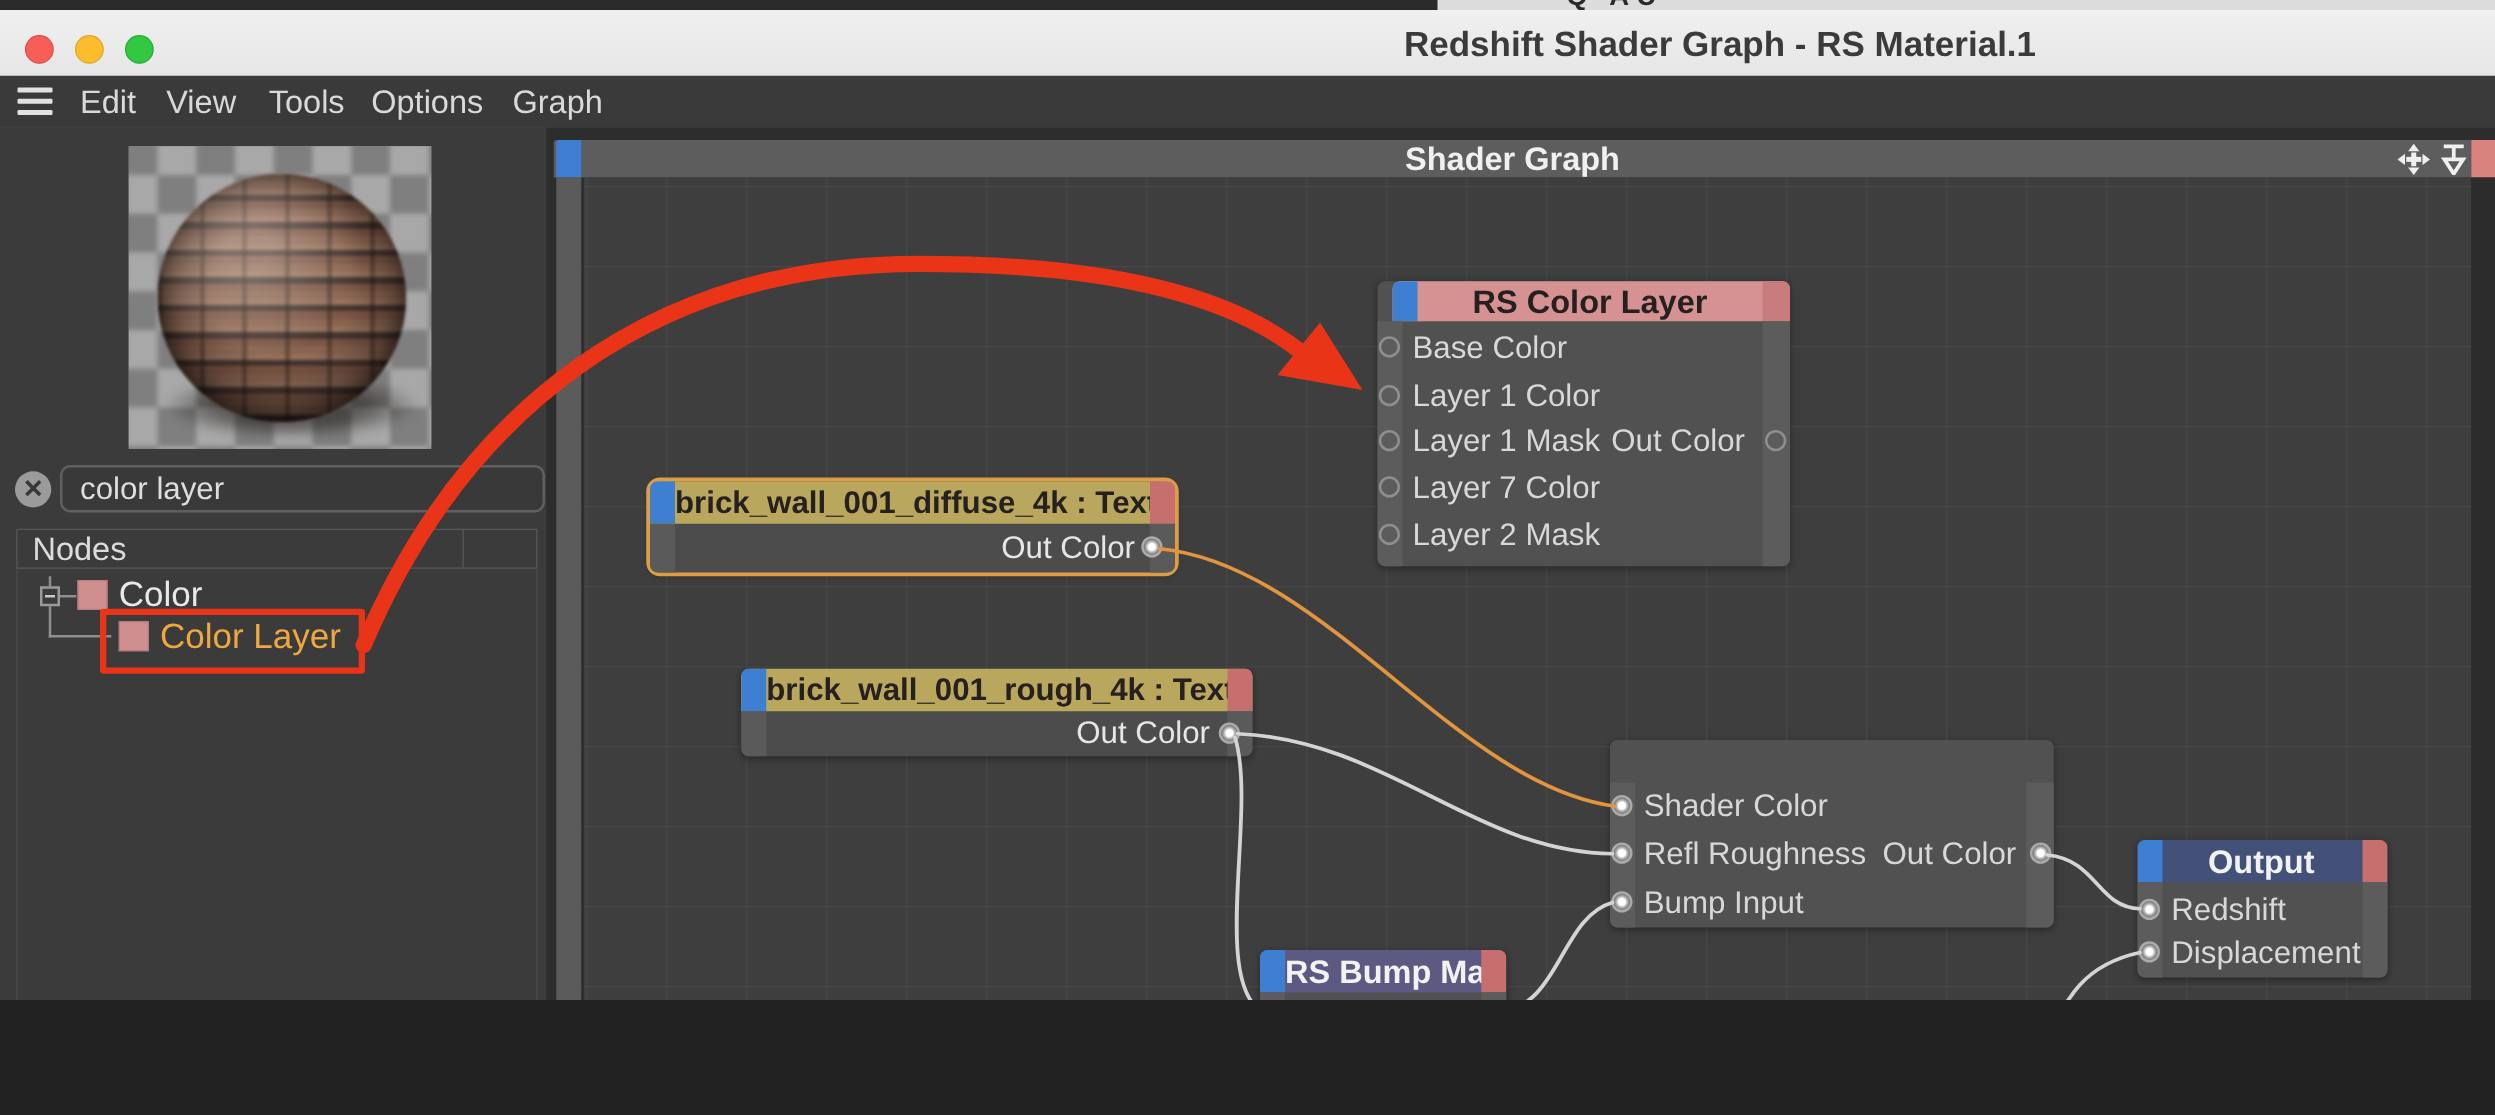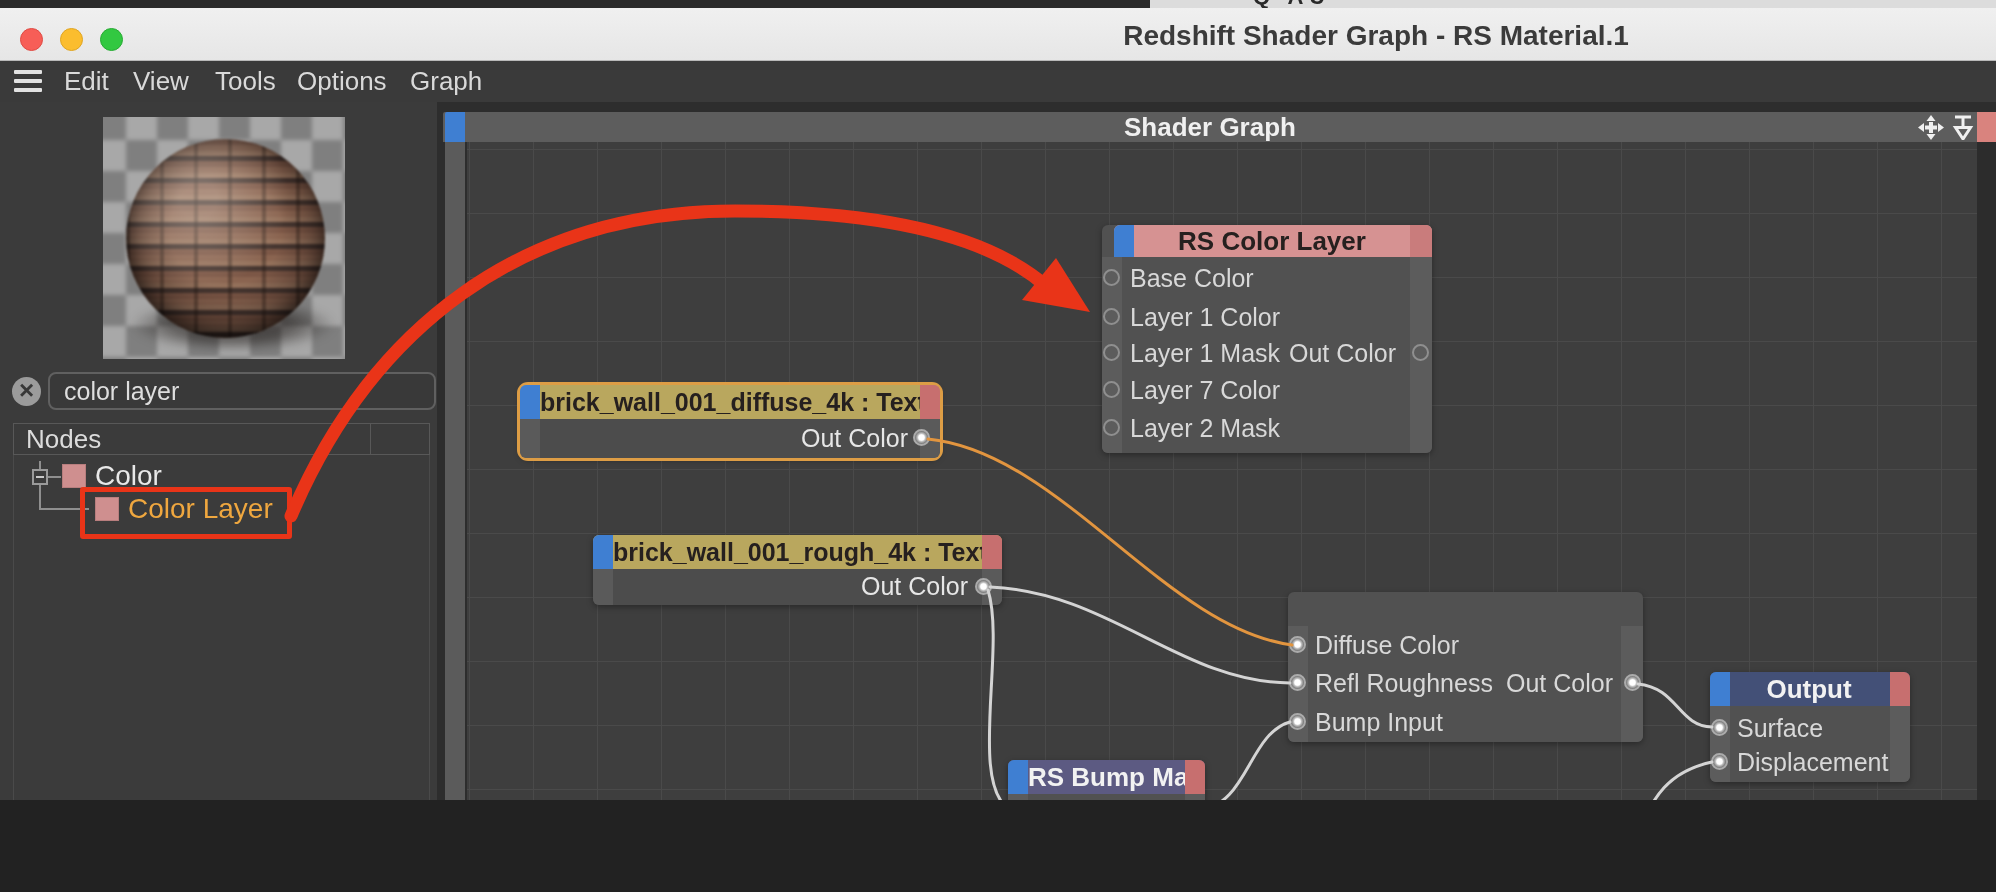--- a/index.html
+++ b/index.html
@@ -229,21 +229,21 @@
     <span class="plabel" style="right:34px; top:36px; color:#e6e6e6;">Out Color</span>
     <span class="port connected" style="left:382px; top:43px;"></span>
   </div>
 
   <div class="node" style="left:1288px; top:592px; width:355px; height:150px;">
     <i class="strip sl" style="top:34px;"></i>
     <i class="strip sr" style="top:34px; width:22px;"></i>
     <span class="port connected" style="left:1px; top:44px;"></span>
     <span class="port connected" style="left:1px; top:82px;"></span>
     <span class="port connected" style="left:1px; top:121px;"></span>
-    <span class="plabel" style="left:27px; top:38px;">Diffuse Color</span>
+    <span class="plabel" style="left:27px; top:38px;">Shader Color</span>
     <span class="plabel" style="left:27px; top:76px;">Refl Roughness</span>
     <span class="plabel" style="left:27px; top:115px;">Bump Input</span>
     <span class="plabel" style="right:30px; top:76px;">Out Color</span>
     <span class="port connected" style="left:336px; top:82px;"></span>
   </div>
 
   <div class="node" style="left:1008px; top:760px; width:197px; height:68px;">
     <div class="nh" style="height:34px; background:#5c5a82;">
       <span class="chipL"></span>
       <span class="nh-t lite" style="font-size:26px; line-height:34px;">RS Bump Map</span>
@@ -260,21 +260,21 @@
   <div class="node" style="left:1710px; top:672px; width:200px; height:110px;">
     <div class="nh" style="height:34px; background:#435077;">
       <span class="chipL"></span>
       <span class="nh-t lite" style="font-size:26px; line-height:34px;">Output</span>
       <span class="chipR" style="background:#c76f6f;"></span>
     </div>
     <i class="strip sl" style="top:34px;"></i>
     <i class="strip sr" style="top:34px;"></i>
     <span class="port connected" style="left:1px; top:47px;"></span>
     <span class="port connected" style="left:1px; top:81px;"></span>
-    <span class="plabel" style="left:27px; top:41px;">Surface</span>
+    <span class="plabel" style="left:27px; top:41px;">Redshift</span>
     <span class="plabel" style="left:27px; top:75px;">Displacement</span>
   </div>
 
   <svg id="overlay" viewBox="0 0 1996 892">
     <g fill="none" stroke-linecap="round">
       <path d="M 928 439 C 1060 452, 1165 628, 1292 645" stroke="#e2953f" stroke-width="3"></path>
       <path d="M 990 587 C 1110 592, 1180 682, 1290 683" stroke="#d4d4d4" stroke-width="3"></path>
       <path d="M 988 590 C 1006 648, 968 784, 1010 810" stroke="#d4d4d4" stroke-width="3"></path>
       <path d="M 1198 810 C 1248 806, 1248 734, 1290 722" stroke="#d4d4d4" stroke-width="3"></path>
       <path d="M 1638 684 C 1678 688, 1678 726, 1712 727" stroke="#d4d4d4" stroke-width="3"></path>

